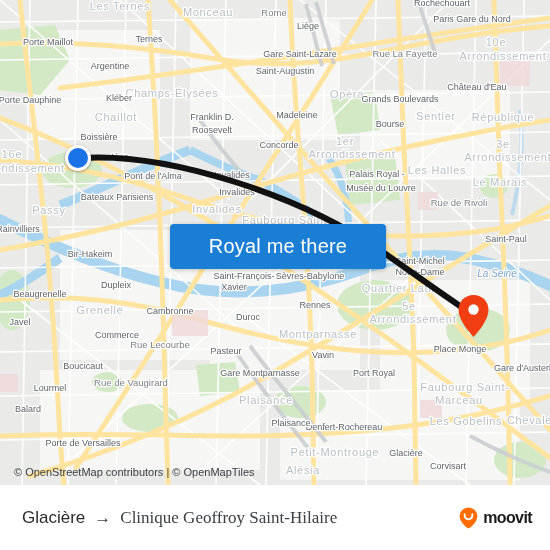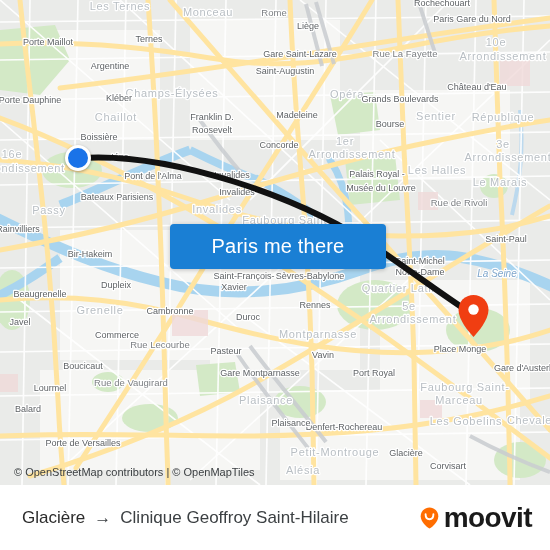--- a/index.html
+++ b/index.html
@@ -126,29 +126,30 @@
     color: #2b2b2b;
   }
   #route-arrow {
     font-size: 17px;
     color: #3c4043;
     margin: 0 9px;
   }
   #dest-name {
     font-size: 17px;
     color: #3c4043;
+    font-family: Liberation Serif, serif;
   }
   #brand-logo {
     display: flex;
     align-items: center;
     flex: 0 0 auto;
     margin-left: 10px;
   }
   #brand-text {
-    font-size: 28px;
+    font-size: 16px;
     font-weight: bold;
     color: #1a1a1a;
     letter-spacing: -0.6px;
     margin-left: 5px;
   }
 </style>
 </head>
 <body>
 
 <div id="app">
@@ -381,21 +382,21 @@
     <div id="origin-marker"></div>
 
     <div id="dest-marker">
       <svg viewBox="0 0 33 44" width="33" height="44">
         <path d="M16.5,1 C8,1 1.5,7.6 1.5,16 C1.5,26 12,38 16.5,43 C21,38 31.5,26 31.5,16 C31.5,7.6 25,1 16.5,1 Z" fill="#f03e12"></path>
         <circle cx="16.5" cy="15.5" r="5.2" fill="#ffffff"></circle>
       </svg>
     </div>
 
     <button id="cta-button">
-      <span>Paris me there</span>
+      <span>Royal me there</span>
     </button>
 
     <div id="attribution">© OpenStreetMap contributors | © OpenMapTiles</div>
   </div>
 
   <div id="footer">
     <div id="route-summary">
       <span id="origin-name">Glacière</span>
       <span id="route-arrow">→</span>
       <span id="dest-name">Clinique Geoffroy Saint-Hilaire</span>

